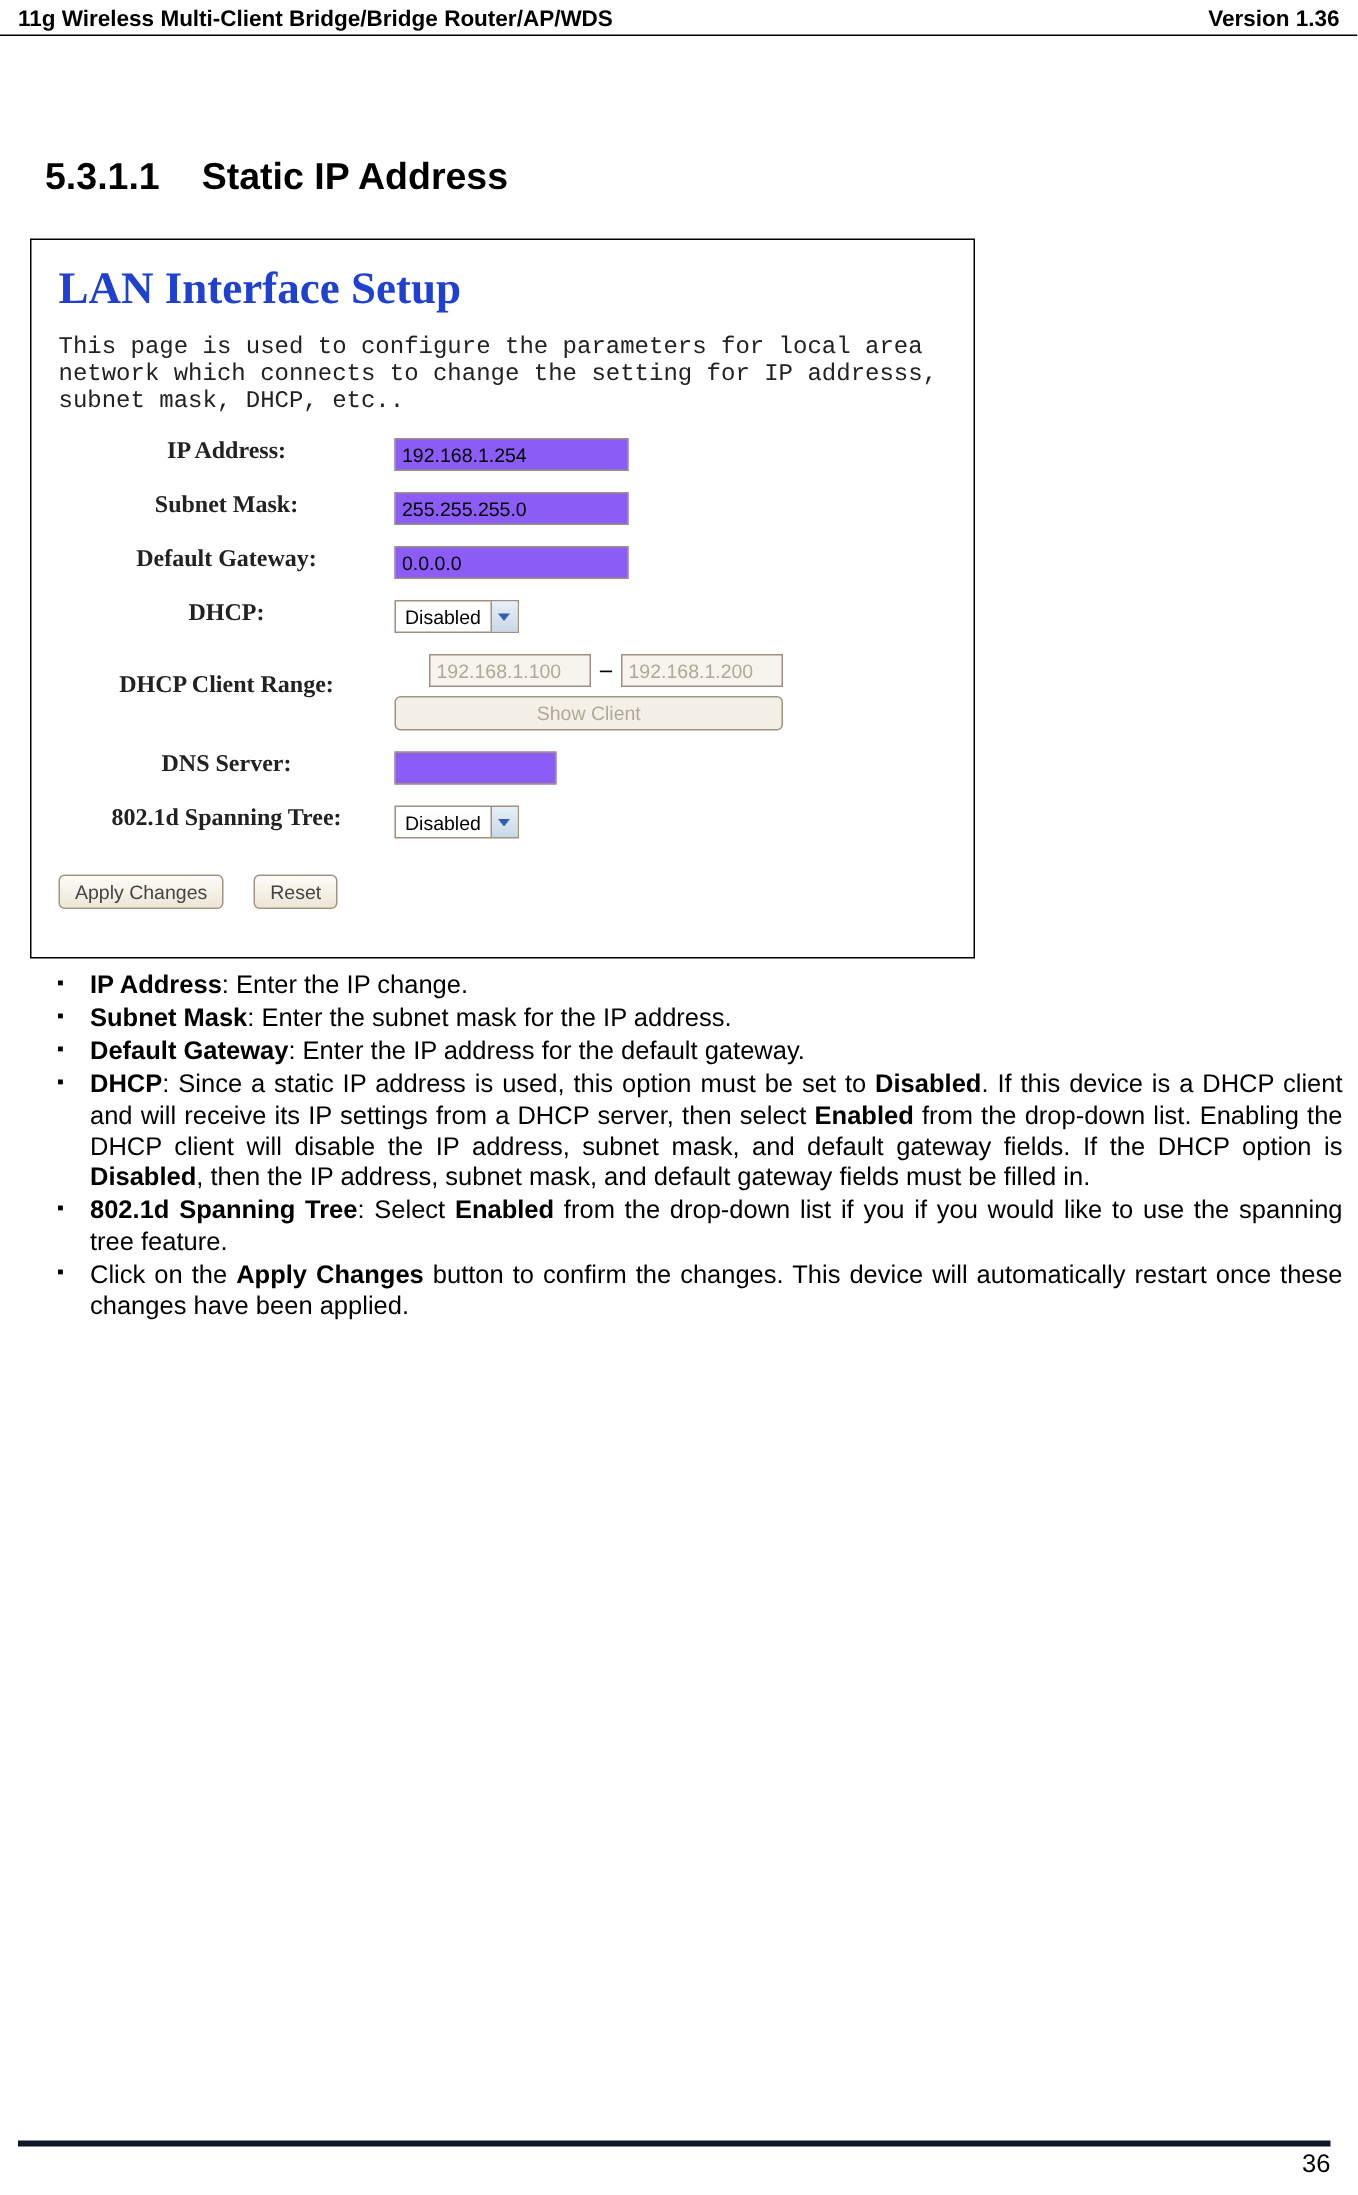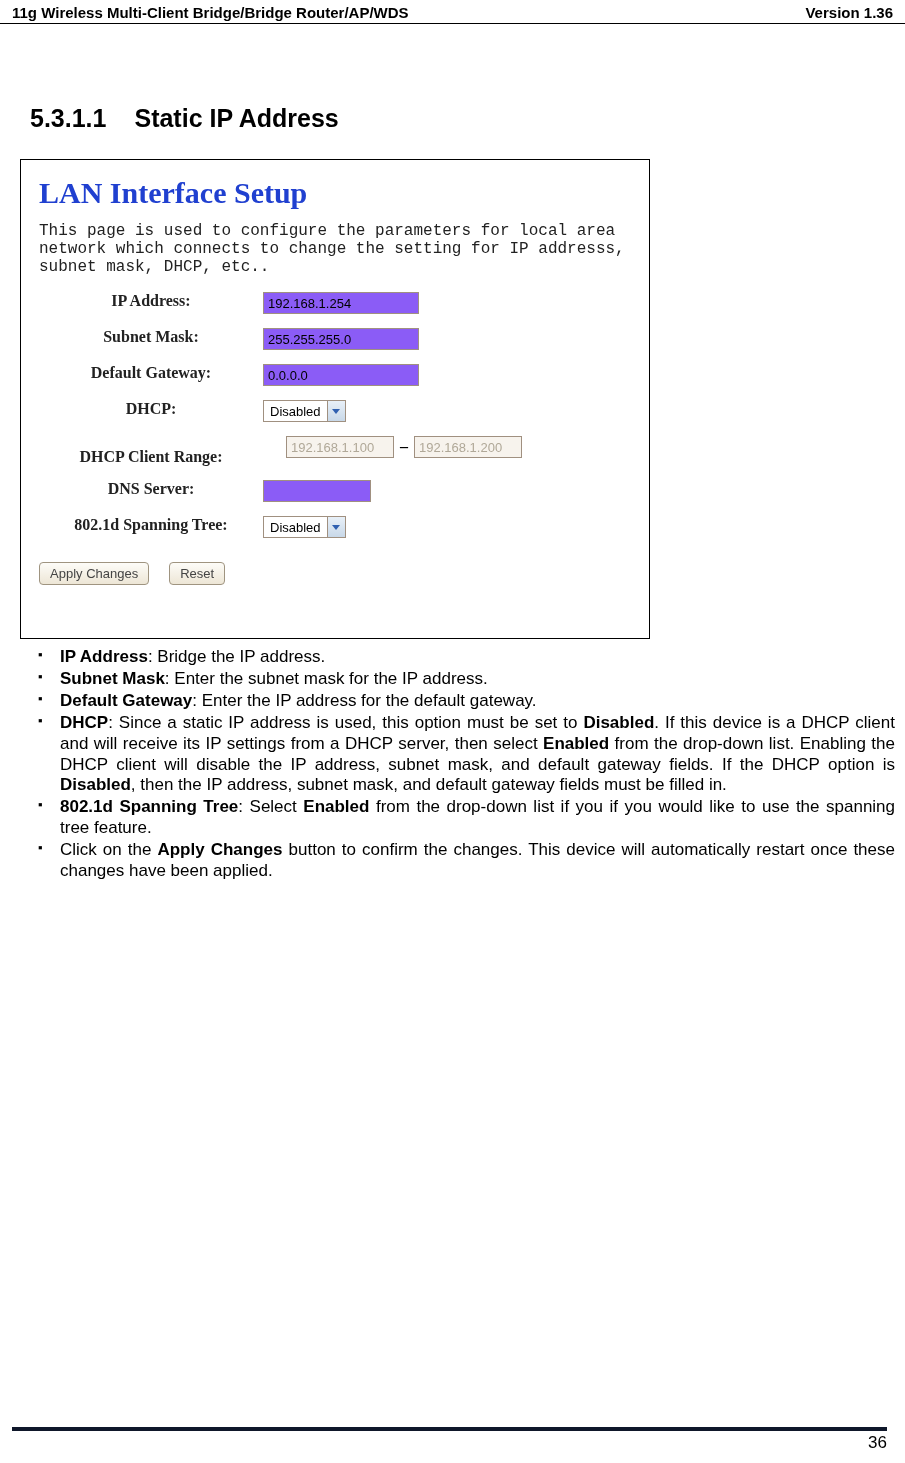--- a/index.html
+++ b/index.html
@@ -205,41 +205,42 @@
       </div>
     </div>
     <div class="form-row" style="margin-top:14px;">
       <div class="form-label" style="padding-top:12px;">DHCP Client Range:</div>
       <div class="range-group">
         <div class="range-line">
           <input class="form-input disabled" style="width: 108px;" disabled="" value="192.168.1.100">
           <span class="dash">–</span>
           <input class="form-input disabled" style="width: 108px;" disabled="" value="192.168.1.200">
         </div>
+        <button class="btn disabled">Show Client</button>
       </div>
     </div>
     <div class="form-row" style="margin-top:10px;">
       <div class="form-label">DNS Server:</div>
       <input class="form-input" style="width: 108px;" value="">
     </div>
     <div class="form-row">
       <div class="form-label">802.1d Spanning Tree:</div>
       <div class="select-box">
         <span>Disabled</span>
         <div class="select-arrow"></div>
       </div>
     </div>
     <div class="buttons-row">
       <button class="btn">Apply Changes</button>
       <button class="btn">Reset</button>
     </div>
   </div>
 
   <ul class="notes">
-    <li><b>IP Address</b><span>: Bridge the IP address.</span></li>
+    <li><b>IP Address</b><span>: Enter the IP change.</span></li>
     <li><b>Subnet Mask</b><span>: Enter the subnet mask for the IP address.</span></li>
     <li><b>Default Gateway</b><span>: Enter the IP address for the default gateway.</span></li>
     <li><b>DHCP</b><span>: Since a static IP address is used, this option must be set to </span><b>Disabled</b><span>.  If this device is a DHCP client and will receive its IP settings from a DHCP server, then select </span><b>Enabled</b><span> from the drop-down list. Enabling the DHCP client will disable the IP address, subnet mask, and default gateway fields. If the DHCP option is </span><b>Disabled</b><span>, then the IP address, subnet mask, and default gateway fields must be filled in.</span></li>
     <li><b>802.1d Spanning Tree</b><span>: Select </span><b>Enabled</b><span> from the drop-down list if you if you would like to use the spanning tree feature.</span></li>
     <li><span>Click on the </span><b>Apply Changes</b><span> button to confirm the changes. This device will automatically restart once these changes have been applied.</span></li>
   </ul>
 </div>
 
 <div class="page-footer">
   <span>36</span>

